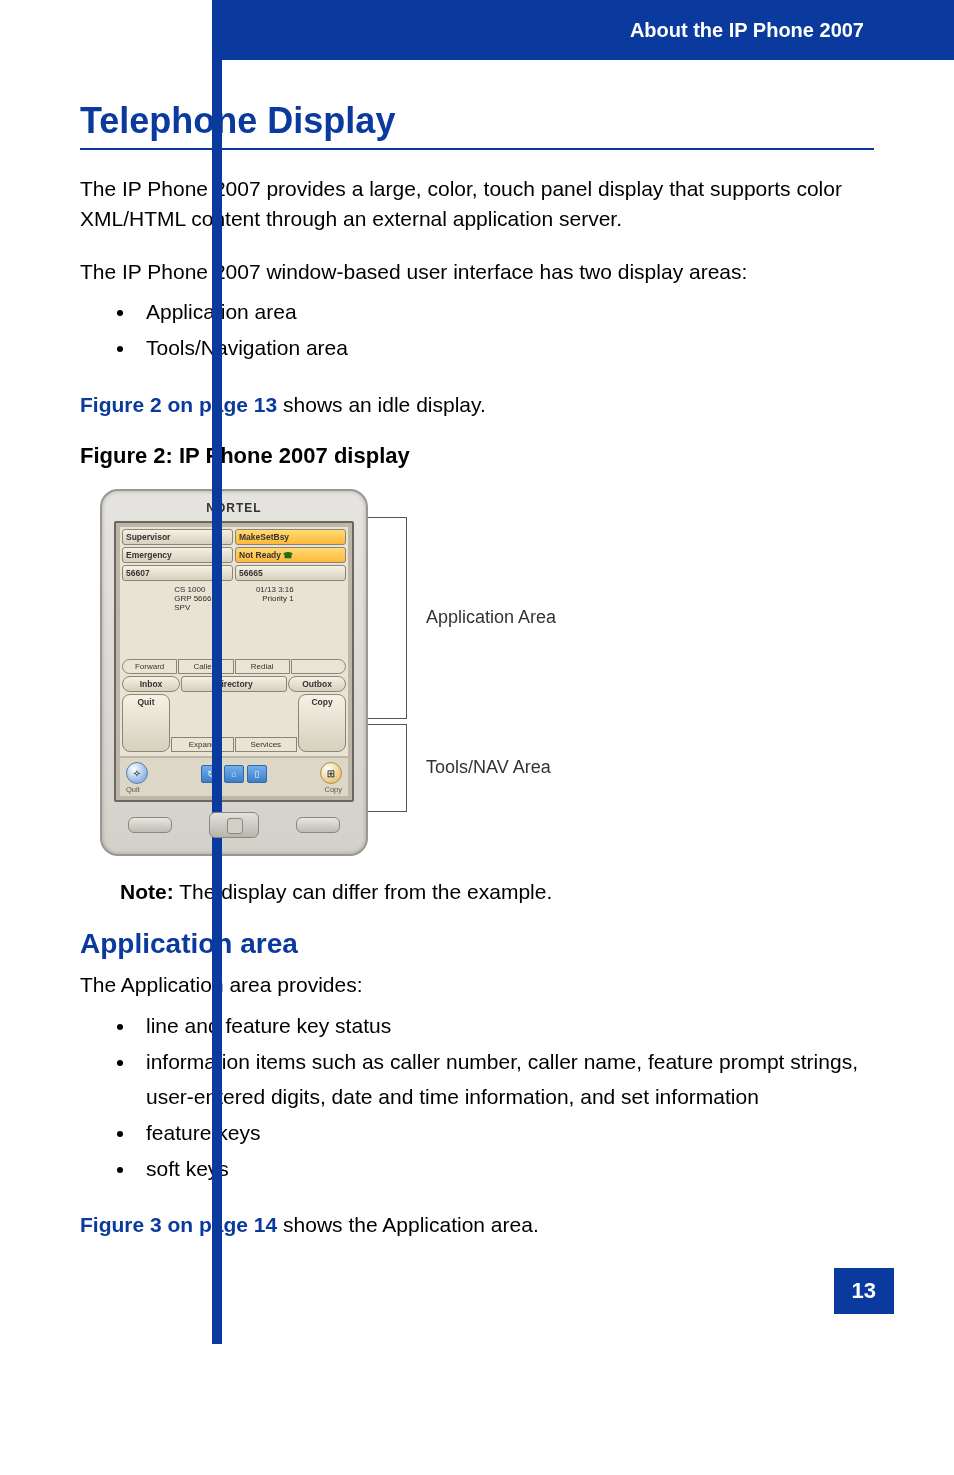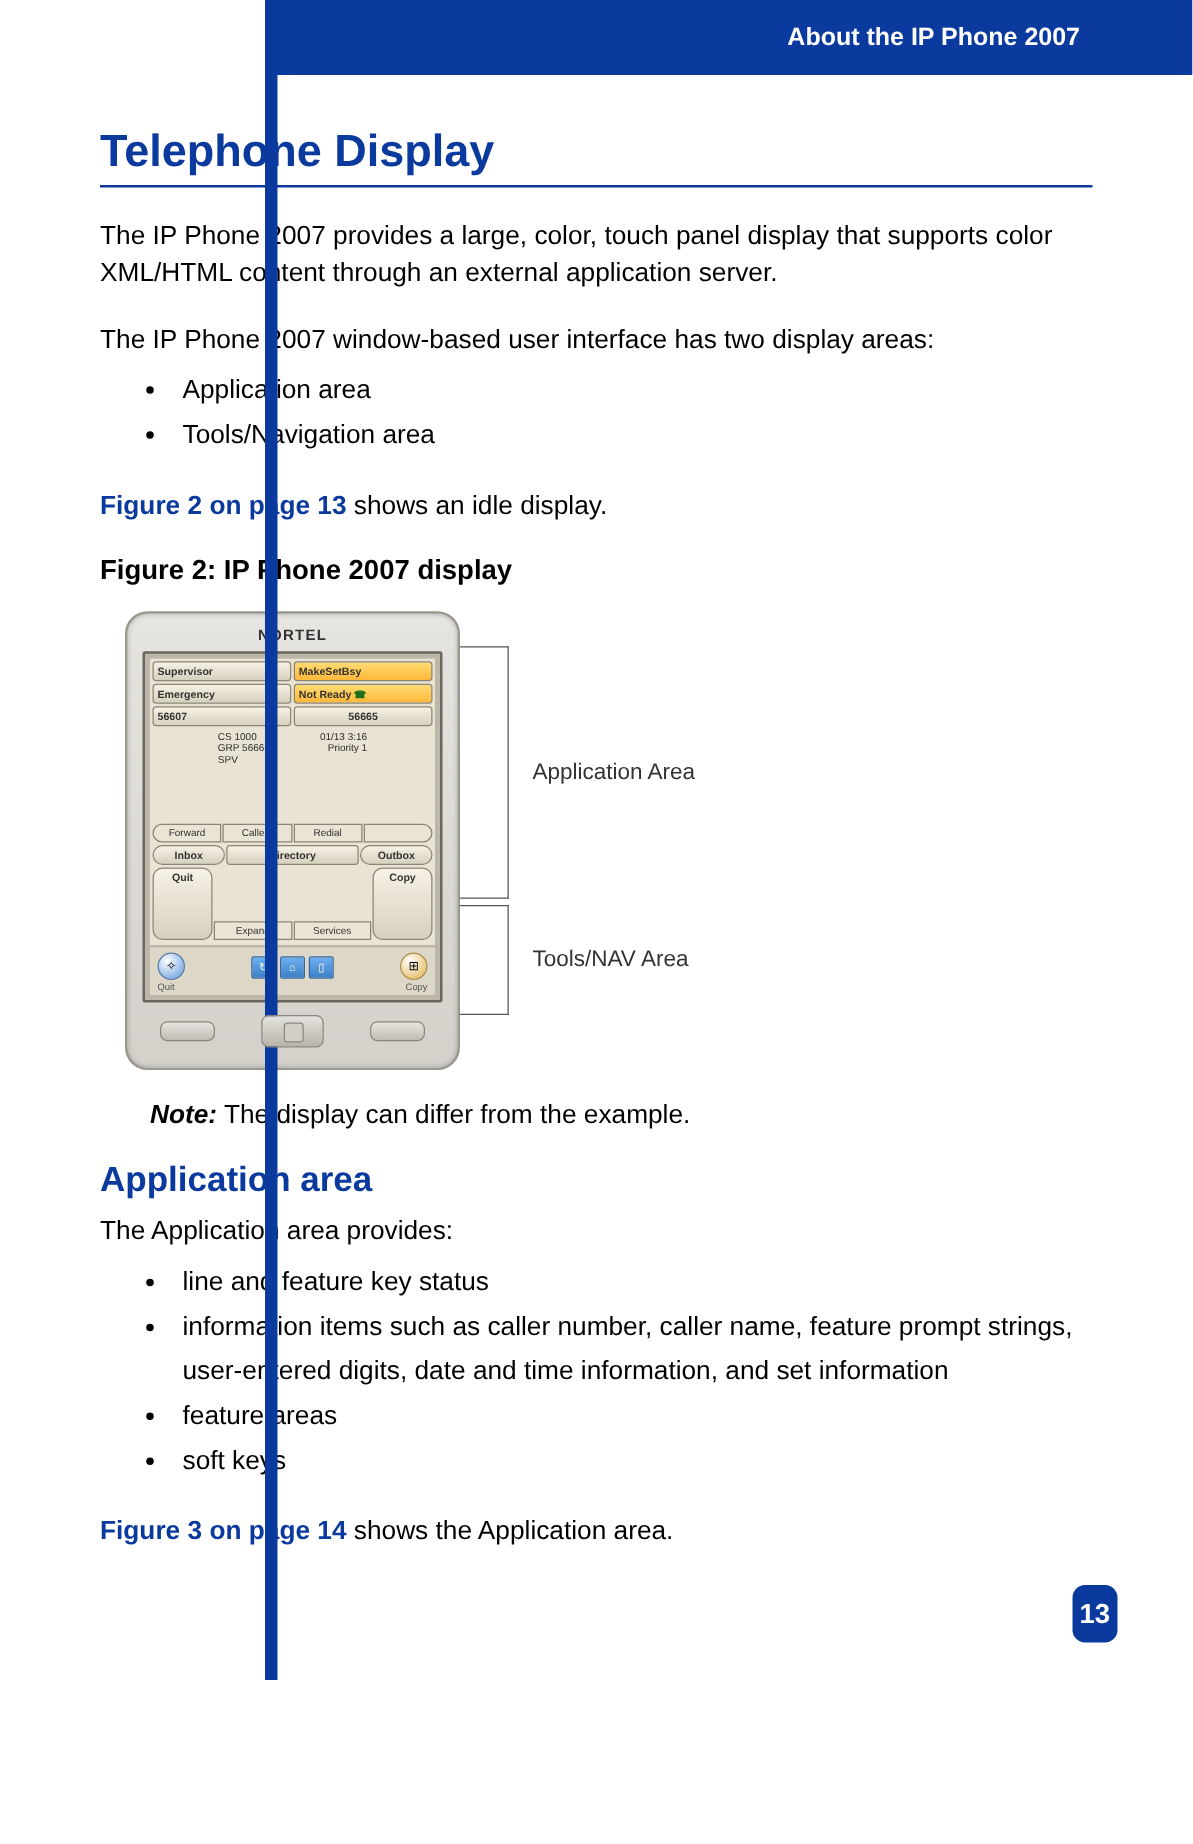--- a/index.html
+++ b/index.html
@@ -68,33 +68,31 @@
     color: #0b3a9e;
     font-weight: bold;
     font-size: 28px;
     margin: 24px 0 8px 0;
   }
   .note {
     font-size: 21px;
     margin-left: 40px;
   }
   .note-label {
-    font-style: italic;
     font-weight: bold;
   }
   .page-number {
     position: absolute;
     right: 60px;
     bottom: 30px;
     background: #0b3a9e;
     color: #fff;
     font-weight: bold;
     font-size: 22px;
-    padding: 10px 6px;
-    border-radius: 10px;
+    padding: 10px 18px;
   }
 
   
   .figure-wrap {
     display: flex;
     align-items: flex-start;
     gap: 0;
     margin: 16px 0 24px 20px;
   }
   .phone {
@@ -277,21 +275,21 @@
           <div class="row2">
             <div class="pill">Supervisor</div>
             <div class="pill amber">MakeSetBsy</div>
           </div>
           <div class="row2">
             <div class="pill">Emergency</div>
             <div class="pill amber"><span>Not Ready</span><span class="ph-icon">☎</span></div>
           </div>
           <div class="row2">
             <div class="pill">56607</div>
-            <div class="pill" style="text-align:center">56665</div>
+            <div class="pill" style="">56665</div>
           </div>
           <div class="info-block">
             <div class="info-left" style="white-space:pre">CS 1000
 GRP 56665
 SPV</div>
             <div class="info-right">
               <div>01/13 3:16</div>
               <div>Priority 1</div>
             </div>
           </div>
@@ -348,21 +346,21 @@
     <span class="note-label">Note:</span><span> The display can differ from the example.</span>
   </p>
 
   <h2 class="subsection">Application area</h2>
 
   <p class="body-text" style="margin:10px 0 4px 0">The Application area provides:</p>
 
   <ul class="bullets">
     <li>line and feature key status</li>
     <li>information items such as caller number, caller name, feature prompt strings, user-entered digits, date and time information, and set information</li>
-    <li>feature areas</li>
+    <li>feature keys</li>
     <li>soft keys</li>
   </ul>
 
   <p class="body-text">
     <span class="xref">Figure 3 on page 14</span><span> shows the Application area.</span>
   </p>
 
 </div>
 
 <div class="page-number">13</div>

